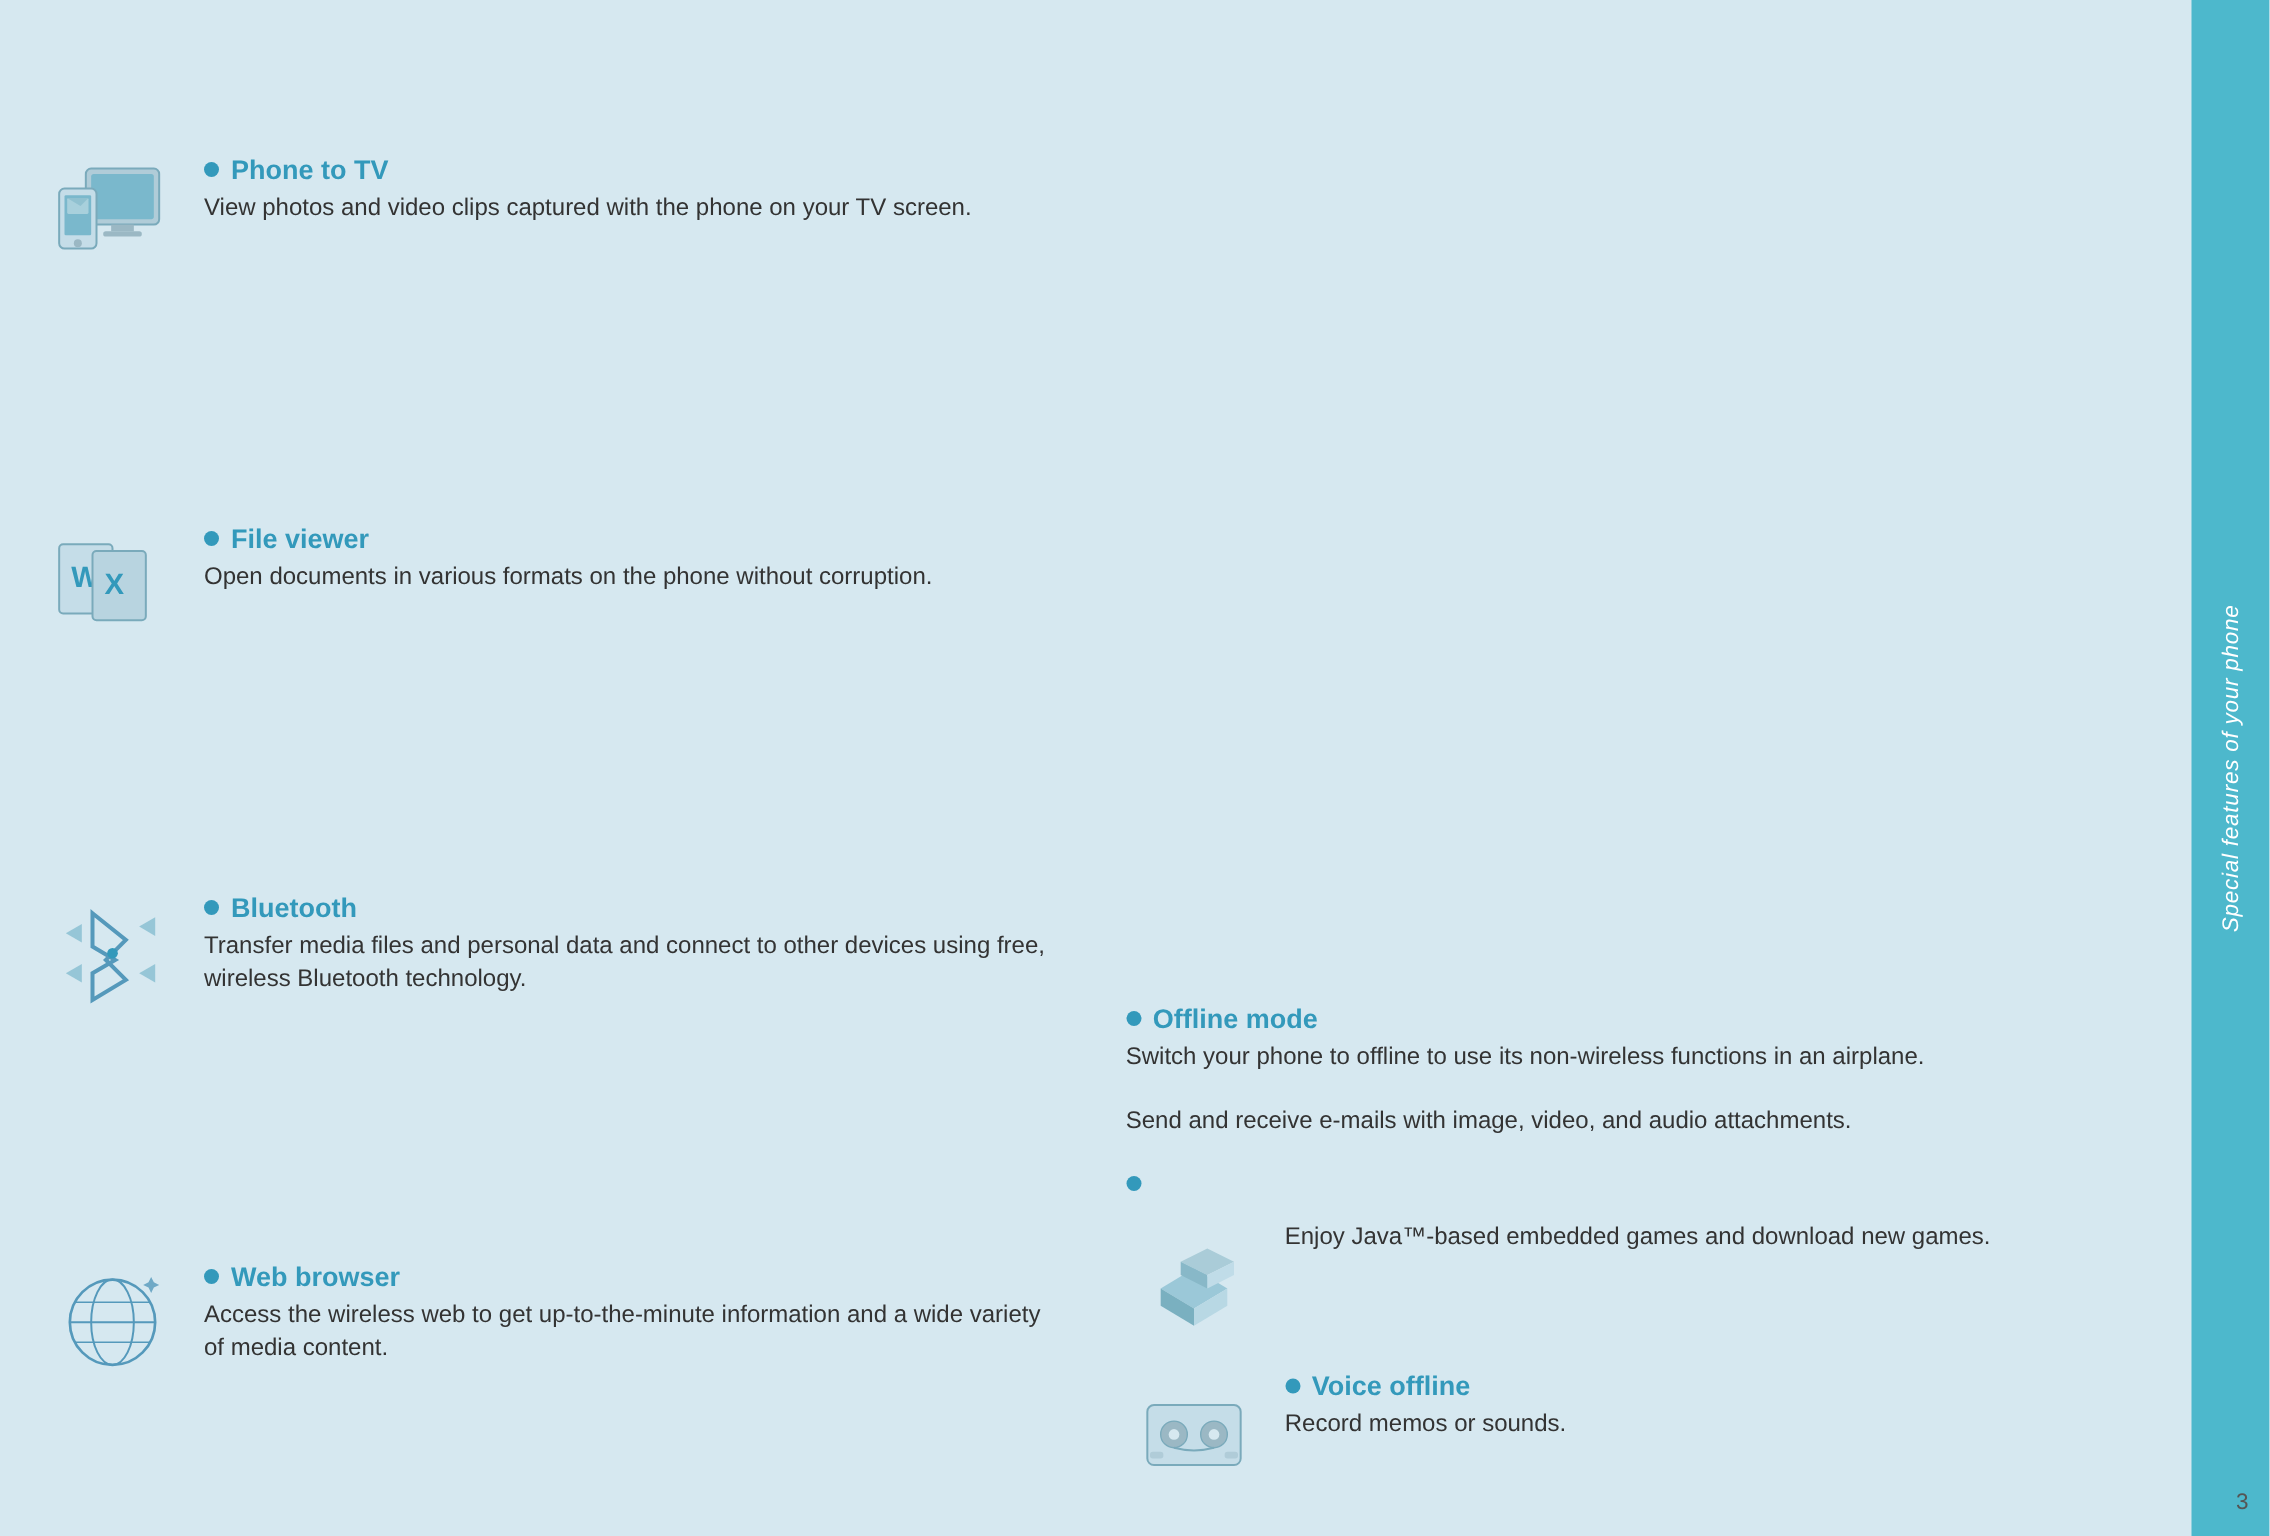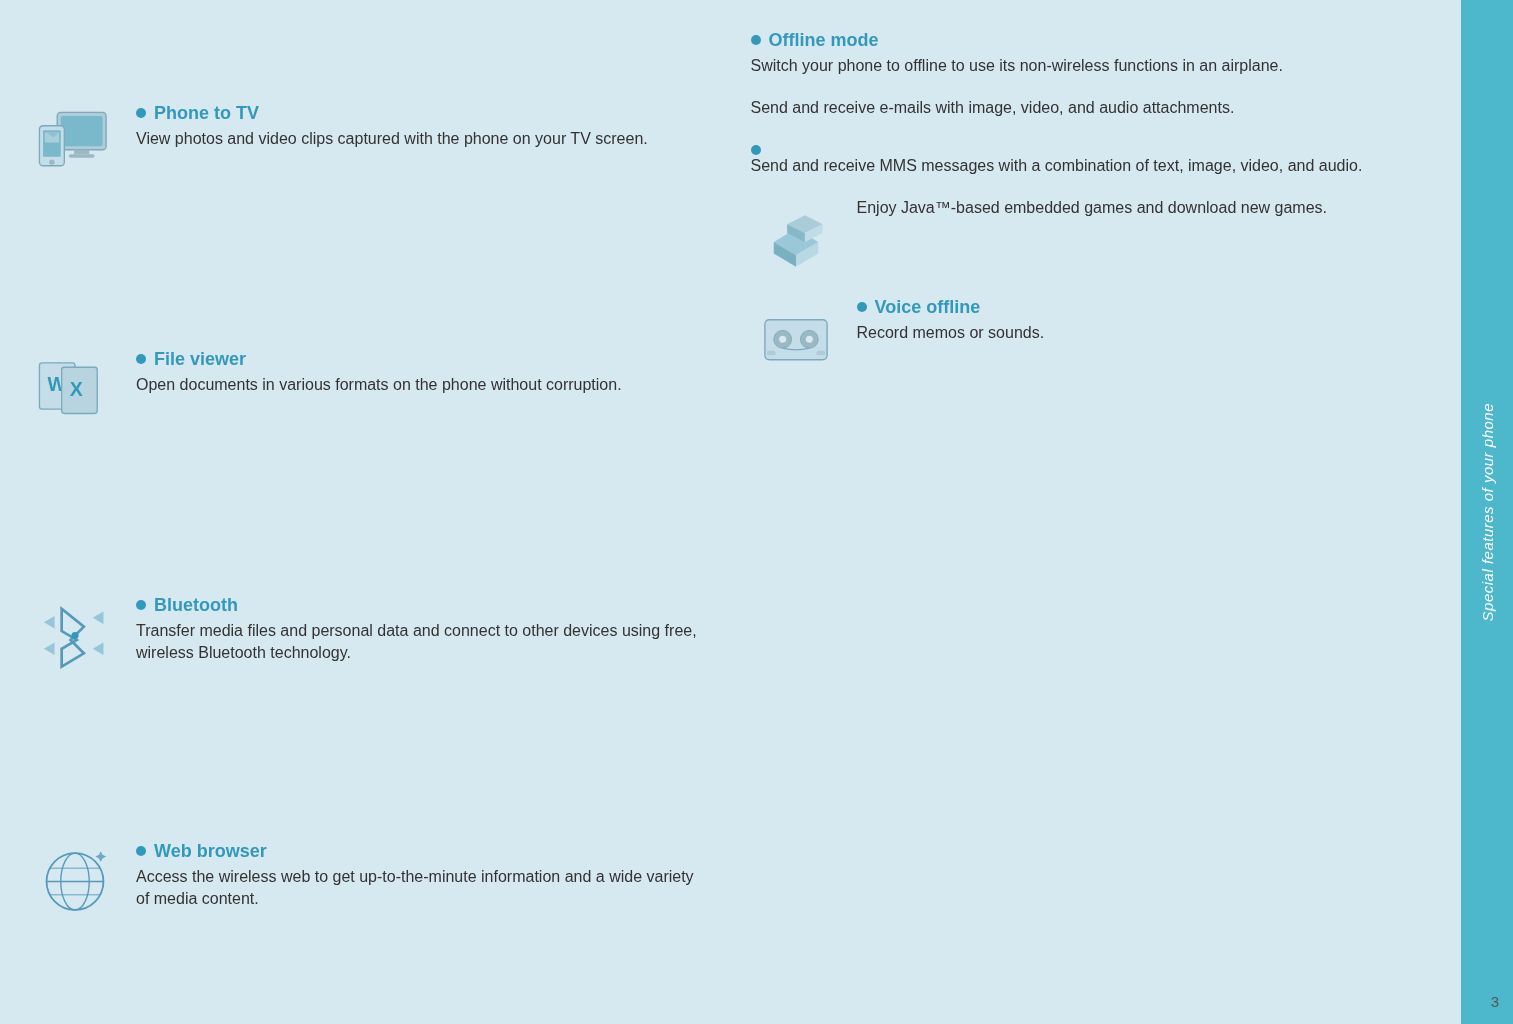--- a/index.html
+++ b/index.html
@@ -32,21 +32,21 @@
       display: flex;
       flex-direction: column;
       justify-content: space-around;
       padding-right: 20px;
     }
 
     .right-col {
       flex: 1;
       display: flex;
       flex-direction: column;
-      justify-content: flex-start;
+      justify-content: flex-end;
       padding-left: 20px;
     }
 
     .feature-item {
       display: flex;
       align-items: flex-start;
       gap: 16px;
       padding: 10px 0;
     }
 
@@ -246,21 +246,20 @@
         <div class="feature-text">
           <div class="feature-desc">Send and receive e-mails with image, video, and audio attachments.</div>
         </div>
       </div>
 
       <div class="feature-item">
         <div class="feature-text">
           <div class="title-row">
             <span class="bullet-dot"></span>
           </div>
-          <div class="feature-desc">Send and receive MMS messages with a combination of text, image, video, and audio.</div>
         </div>
       </div>
 
       <div class="feature-item">
         <div class="feature-icon">
           <svg class="icon-svg" viewBox="0 0 90 80" xmlns="http://www.w3.org/2000/svg">
 
             <polygon points="20,45 45,30 70,45 45,60" fill="#9bc8d8"></polygon>
             <polygon points="20,45 20,58 45,73 45,60" fill="#7ab0c0"></polygon>
             <polygon points="70,45 70,58 45,73 45,60" fill="#b8d8e4"></polygon>

